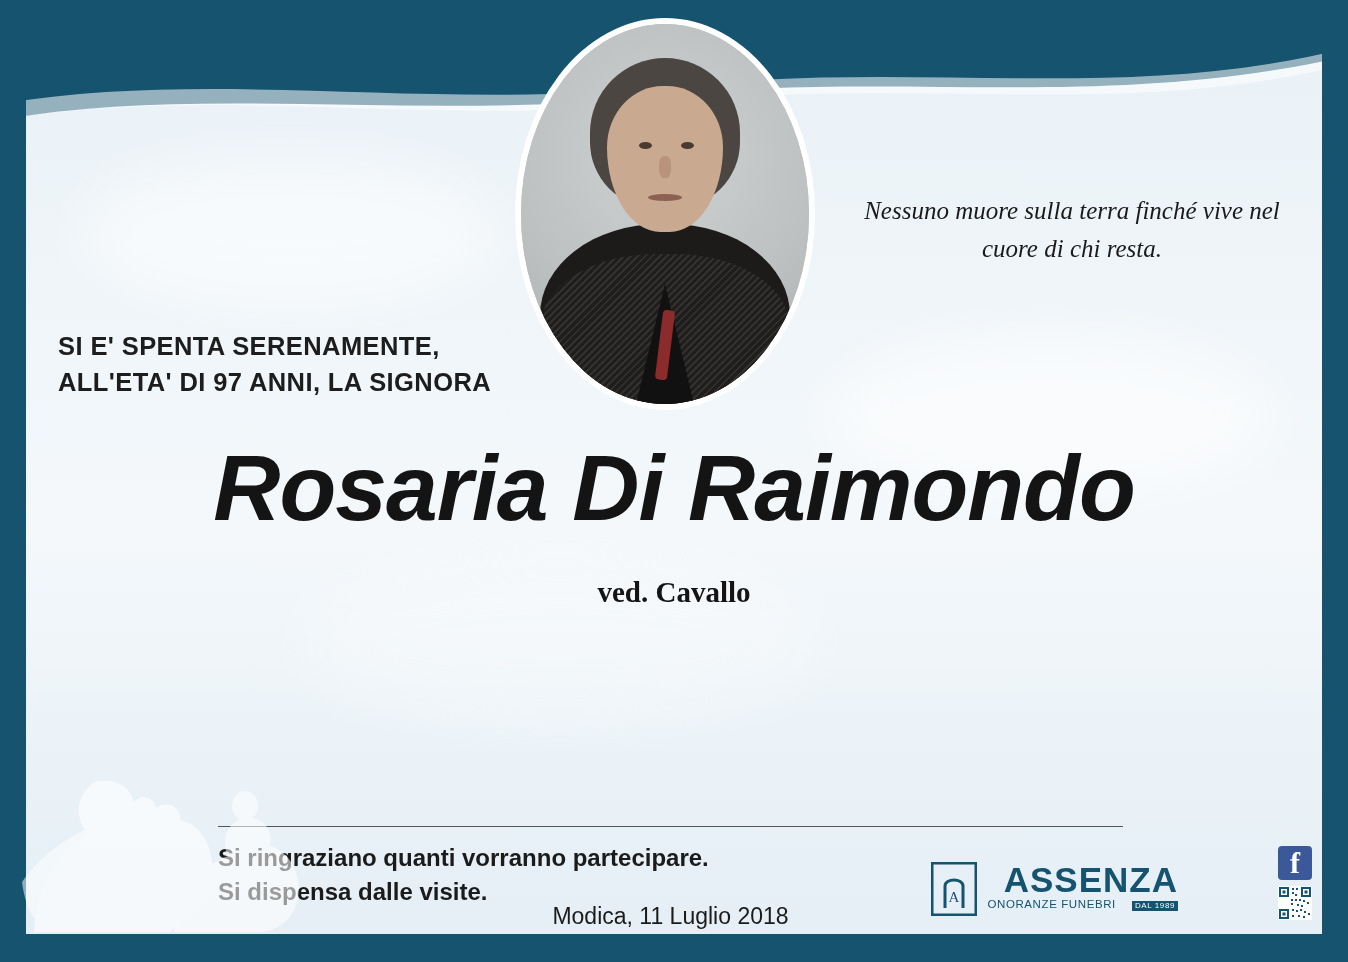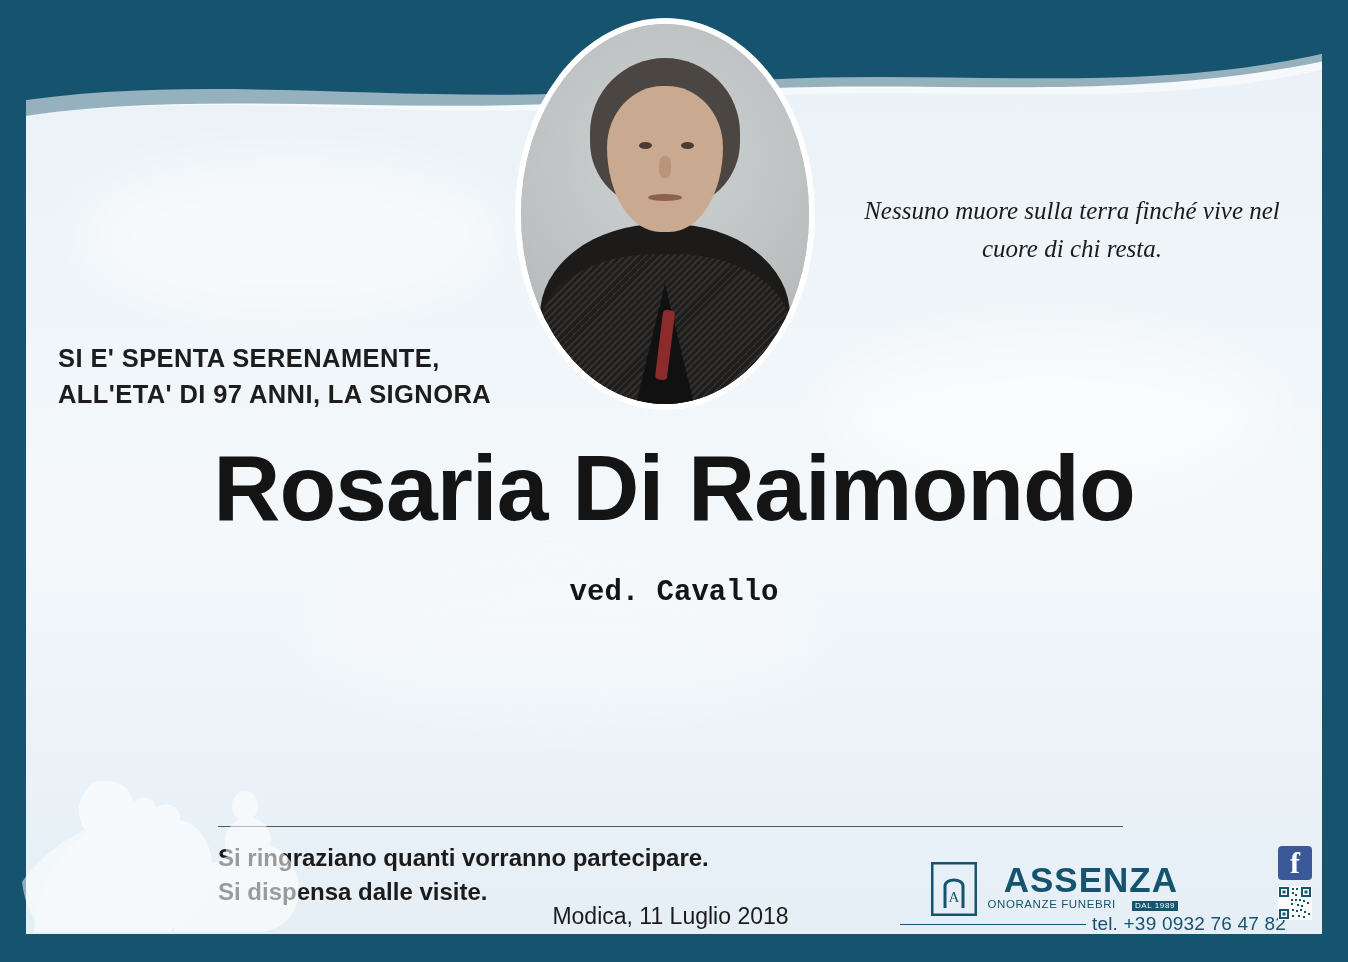--- a/index.html
+++ b/index.html
@@ -165,50 +165,51 @@
     font-style: italic;
     font-size: 25px;
     line-height: 1.5;
     color: #1a1a1a;
   }
 
   
   .intro {
     position: absolute;
     left: 58px;
-    top: 340px;
+    top: 328px;
     font-size: 25.5px;
     font-weight: bold;
     line-height: 1.42;
     letter-spacing: 0.4px;
     color: #1d1d1d;
   }
 
   
   .name {
     position: absolute;
     left: 0;
     right: 0;
     top: 442px;
     text-align: center;
     font-size: 93px;
     font-weight: bold;
     letter-spacing: -1px;
     color: #141414;
     line-height: 1;
+    font-style: italic;
   }
 
   
   .ved {
     position: absolute;
     left: 0;
     right: 0;
     top: 576px;
     text-align: center;
-    font-family: Liberation Mono, monospace;
+    font-family: Liberation Serif, serif;
     font-size: 29px;
     font-weight: bold;
     color: #141414;
   }
 
   
   .body-text {
     position: absolute;
     left: 218px;
     top: 645px;
@@ -413,24 +414,20 @@
     </div>
     <div class="logo-text-wrap">
       <div class="logo-name">ASSENZA</div>
       <div class="logo-sub">
         <span>ONORANZE FUNEBRI</span>
         <span class="since">DAL 1989</span>
       </div>
     </div>
   </div>
 
-  <div class="tel">
-    <span class="sep"></span>
-    <span>tel.  +39 0932 76 47 82</span>
-  </div>
 
   <div class="fb">f</div>
 
   <svg class="qr" viewBox="0 0 34 34">
     <rect width="34" height="34" fill="#ffffff"></rect>
     <g fill="#15536f">
       <rect x="1" y="1" width="10" height="10"></rect>
         <rect x="3" y="3" width="6" height="6" fill="#fff"></rect>
         <rect x="4.5" y="4.5" width="3" height="3"></rect>
       <rect x="23" y="1" width="10" height="10"></rect>

